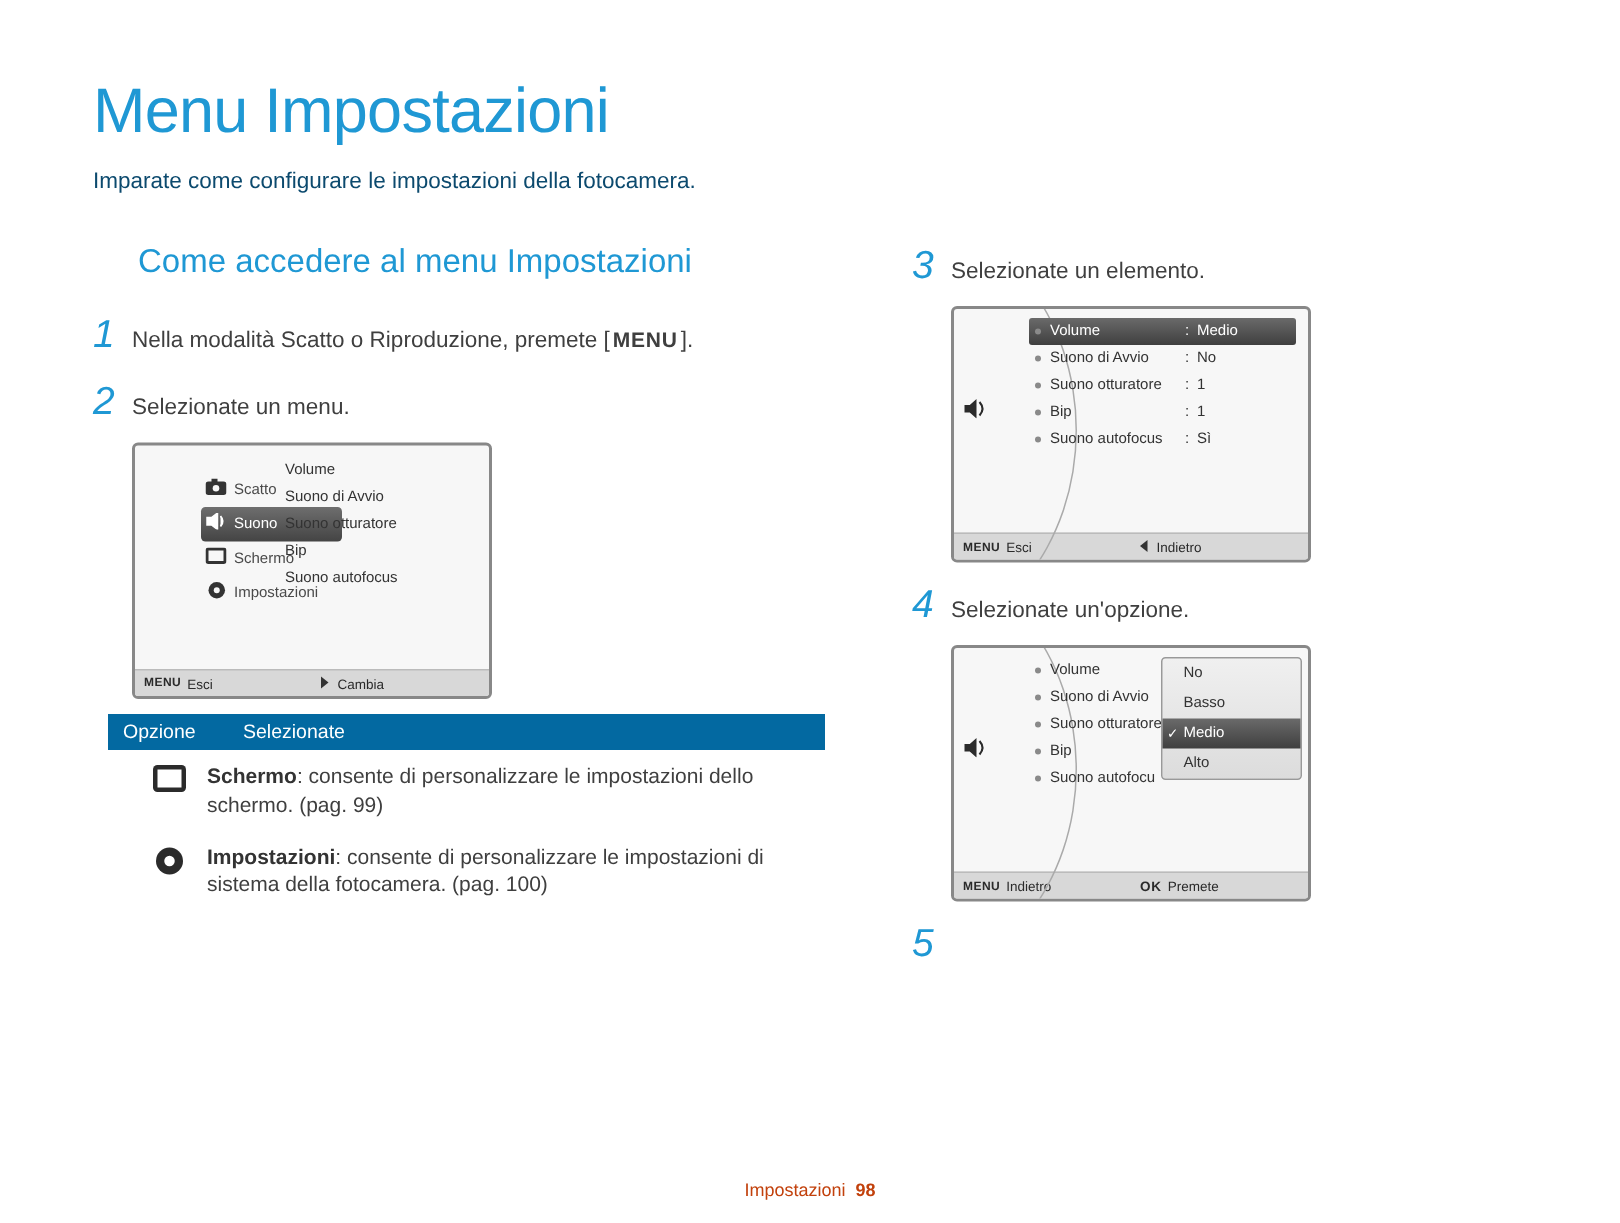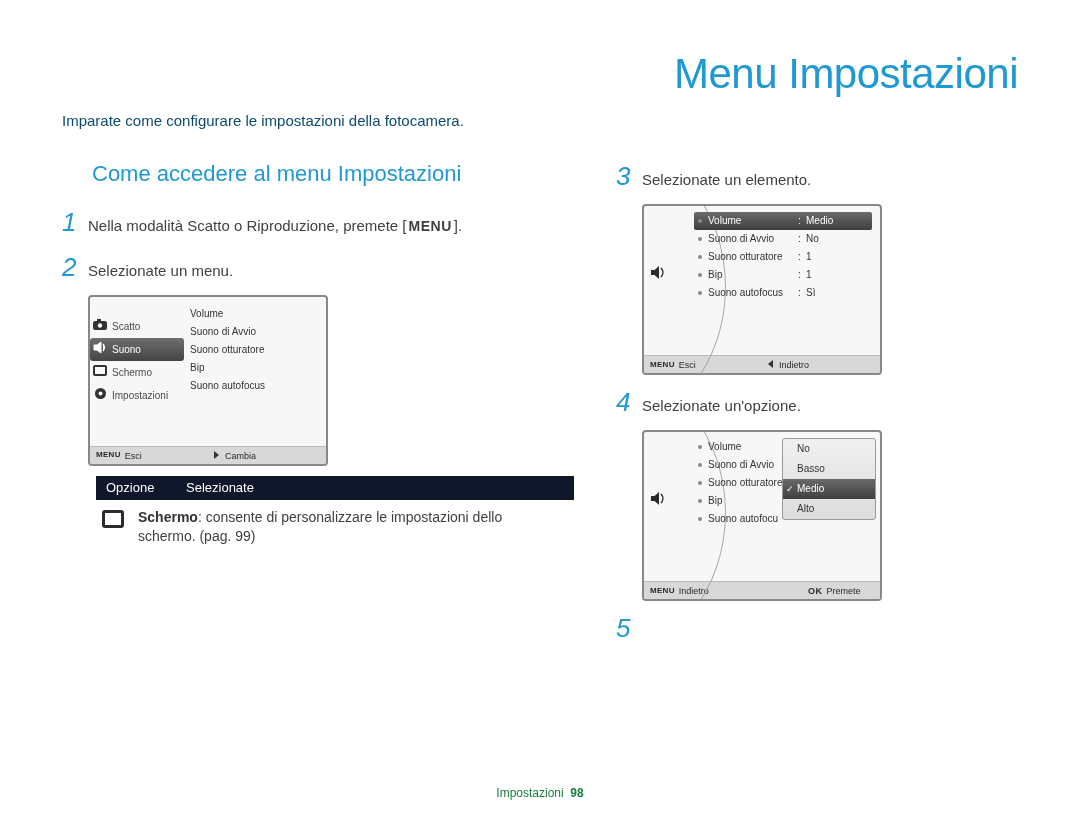--- a/index.html
+++ b/index.html
@@ -15,21 +15,20 @@
   }
   .page {
     padding: 46px 62px 0 62px;
   }
   .title {
     color: #1f98d4;
     font-size: 42px;
     font-weight: 400;
     margin: 0 0 8px 0;
     letter-spacing: -0.5px;
-    text-align: right;
   }
   .subtitle {
     color: #0c4a6e;
     font-size: 15px;
     margin-bottom: 28px;
   }
   .columns {
     display: flex;
     gap: 42px;
   }
@@ -65,21 +64,20 @@
     font-family: Arial, sans-serif;
     letter-spacing: 0.5px;
     padding: 0 2px;
     font-size: 14px;
   }
   .ok-pill {
     display: inline-block;
     font-weight: bold;
     font-size: 9px;
     letter-spacing: 0.5px;
-    margin-left: 40px;
   }
 
   
   .screen {
     border: 2px solid #888;
     border-radius: 4px;
     width: 236px;
     height: 167px;
     margin: 6px 0 10px 26px;
     background: #f7f7f7;
@@ -173,20 +171,21 @@
     display: inline-block;
     margin-right: 6px;
   }
   .menu-item {
     display: flex;
     align-items: center;
     height: 23px;
     font-size: 10px;
     padding-left: 22px;
     position: relative;
+    margin-left: 44px;
   }
   .menu-item .icon {
     position: absolute;
     left: 2px;
     width: 16px;
     text-align: center;
   }
   .menu-item.sel {
     background: linear-gradient(#6e6e6e, #444);
     color: #fff;
@@ -246,27 +245,27 @@
   .popup .opt.sel::before {
     content: "✓";
     position: absolute;
     left: 3px;
     font-size: 9px;
   }
 
   
   .opt-header {
     display: flex;
-    background: #0f172a;
+    background: #0369a1;
     color: #fff;
     font-size: 13px;
     height: 24px;
     align-items: center;
     width: 478px;
-    margin-left: 34px;
+    margin-left: 10px;
   }
   .opt-header .h1 { width: 74px; padding-left: 10px; }
   .opt-header .h2 { padding-left: 6px; }
   .opt-row {
     display: flex;
     width: 478px;
     margin-left: 26px;
     padding: 8px 0;
     align-items: flex-start;
   }
@@ -284,21 +283,21 @@
   }
   .opt-row .desc .b { font-weight: 600; color: #333; }
 
   .footer {
     position: absolute;
     bottom: 14px;
     left: 0;
     width: 1080px;
     text-align: center;
     font-size: 12px;
-    color: #15803d;
+    color: #c2410c;
   }
   .footer .pn { font-weight: 600; }
 
   .sound-icon-fixed {
     position: absolute;
     left: 6px;
     top: 60px;
   }
 </style>
 </head>
@@ -405,20 +404,29 @@
       <div class="opt-row">
         <div class="ic">
           <svg width="22" height="18" viewBox="0 0 22 18">
               <rect x="0" y="0" width="22" height="18" rx="3" fill="#2b2b2b"></rect>
               <rect x="3" y="3" width="16" height="12" fill="#fff"></rect>
             </svg>
         </div>
         <div class="desc"><span class="b">Schermo</span><span>: consente di personalizzare le impostazioni dello schermo. (pag. 99)</span></div>
       </div>
 
+      <div class="opt-row">
+        <div class="ic">
+          <svg width="20" height="20" viewBox="0 0 20 20">
+              <circle cx="10" cy="10" r="9" fill="#2b2b2b"></circle>
+              <circle cx="10" cy="10" r="3.5" fill="#fff"></circle>
+            </svg>
+        </div>
+        <div class="desc"><span class="b">Impostazioni</span><span>: consente di personalizzare le impostazioni di sistema della fotocamera. (pag. 100)</span></div>
+      </div>
     </div>
 
     <div class="col">
       <div class="step">
         <div class="step-num">3</div>
         <div class="step-text">Selezionate un elemento.</div>
       </div>
 
       <div class="screen">
         <div class="screen-inner">

